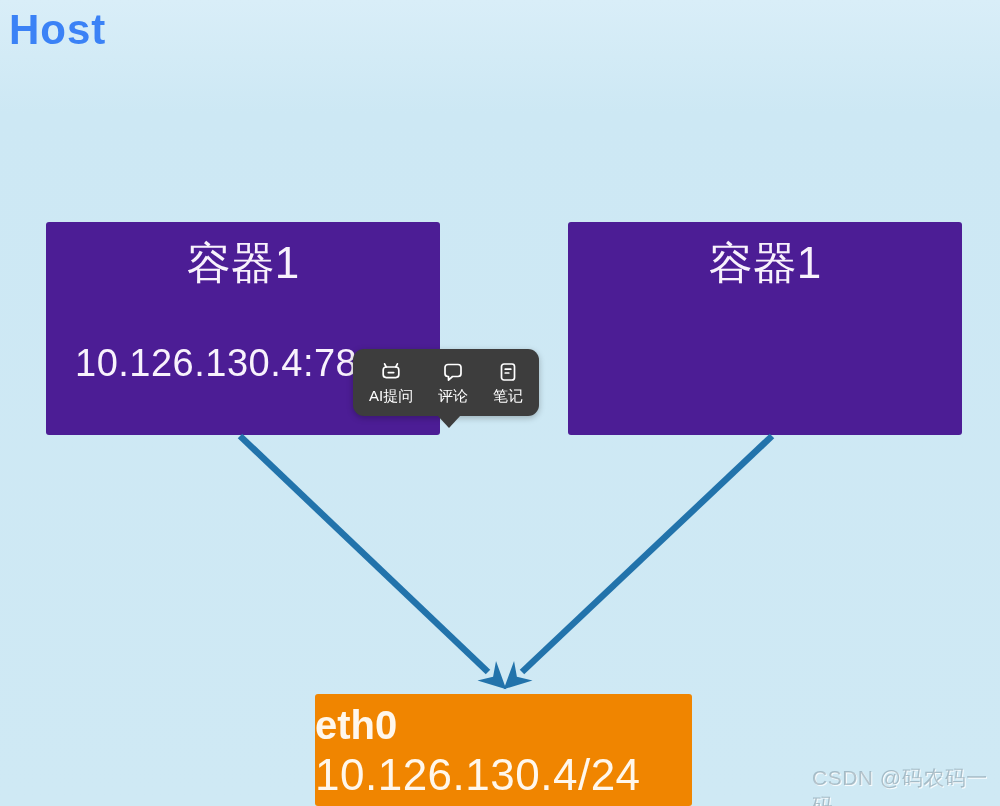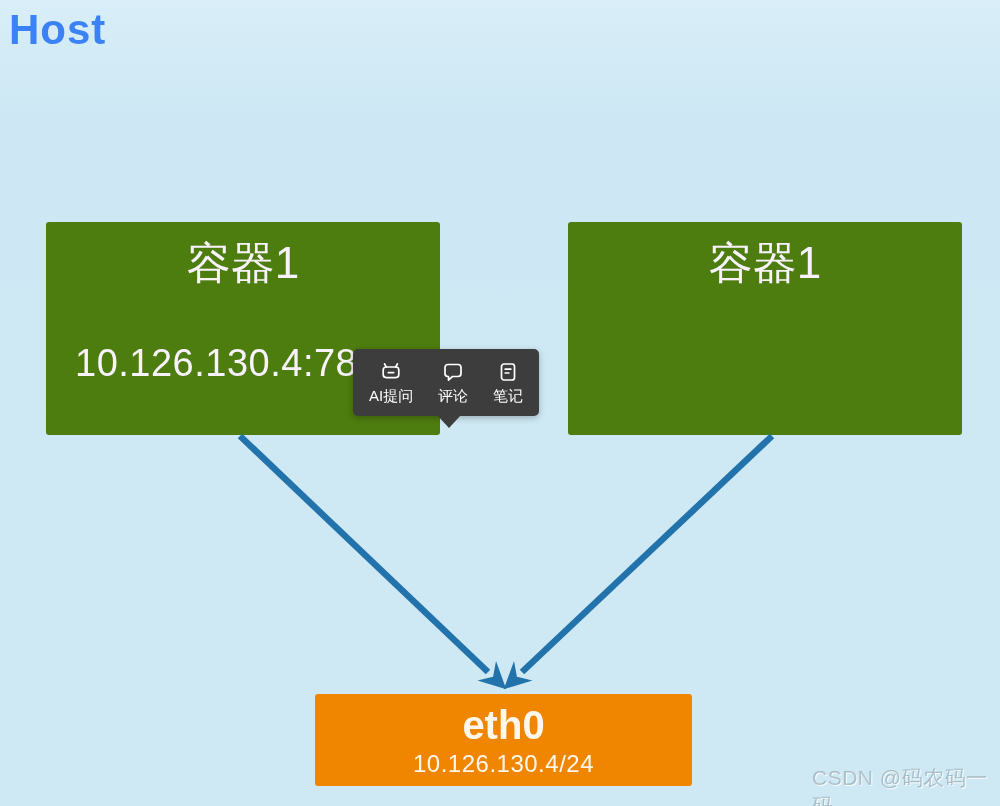--- a/index.html
+++ b/index.html
@@ -12,47 +12,47 @@
   .host-label {
     position: absolute; left: 9px; top: 6px;
     font-size: 42px; font-weight: 700; color: #3b82f6;
     letter-spacing: 1px;
   }
   .node {
     position: absolute; border-radius: 3px;
   }
   .container-box {
     width: 394px; height: 213px; top: 222px;
-    background: #4d7c0f; color: #f8f2fc;
+    background: #4c1d95; color: #f8f2fc;
   }
   .container-box .title {
     text-align: center; padding-top: 16px;
     font-size: 44px; line-height: 1.15; font-weight: 400;
   }
   .container-box .addr {
     position: absolute; top: 120px; left: 0; right: 0;
     font-size: 38px; letter-spacing: 0.5px;
   }
   .box-left  { left: 46px; }
   .box-right { left: 568px; }
   .box-left .addr  { text-align: left; padding-left: 29px; }
   .box-right .addr { text-align: center; }
   .eth-box {
-    left: 315px; top: 694px; width: 377px; height: 92px;
-    background: #f08500; color: #fff7ec; text-align: center;
+    left: 315px; top: 694px; width: 377px; height: 112px;
+    background: #f08500; color: #fff7ec; text-align: left;
   }
   .eth-box .ifname { font-size: 40px; font-weight: 700; padding-top: 9px; line-height: 1.1; }
-  .eth-box .addr   { font-size: 24px; margin-top: 3px; letter-spacing: 0.5px; }
+  .eth-box .addr   { font-size: 44px; margin-top: 3px; letter-spacing: 0.5px; }
   .arrow-layer {
     position: absolute; left: 0; top: 0; width: 1000px; height: 806px;
     pointer-events: none;
   }
   .anno-tooltip {
     position: absolute; left: 353px; top: 349px; width: 186px; height: 67px;
-    background: #3d3d3d; border-radius: 5px;
+    background: #3d3d3d; border-radius: 11px;
     display: flex; align-items: center; justify-content: space-between;
     padding: 0 16px; z-index: 5;
     box-shadow: 0 2px 6px rgba(0,0,0,0.25);
   }
   .anno-tooltip .caret {
     position: absolute; left: 84px; top: 66px; width: 0; height: 0;
     border-left: 12px solid transparent; border-right: 12px solid transparent;
     border-top: 13px solid #3d3d3d;
   }
   .tool-item {

